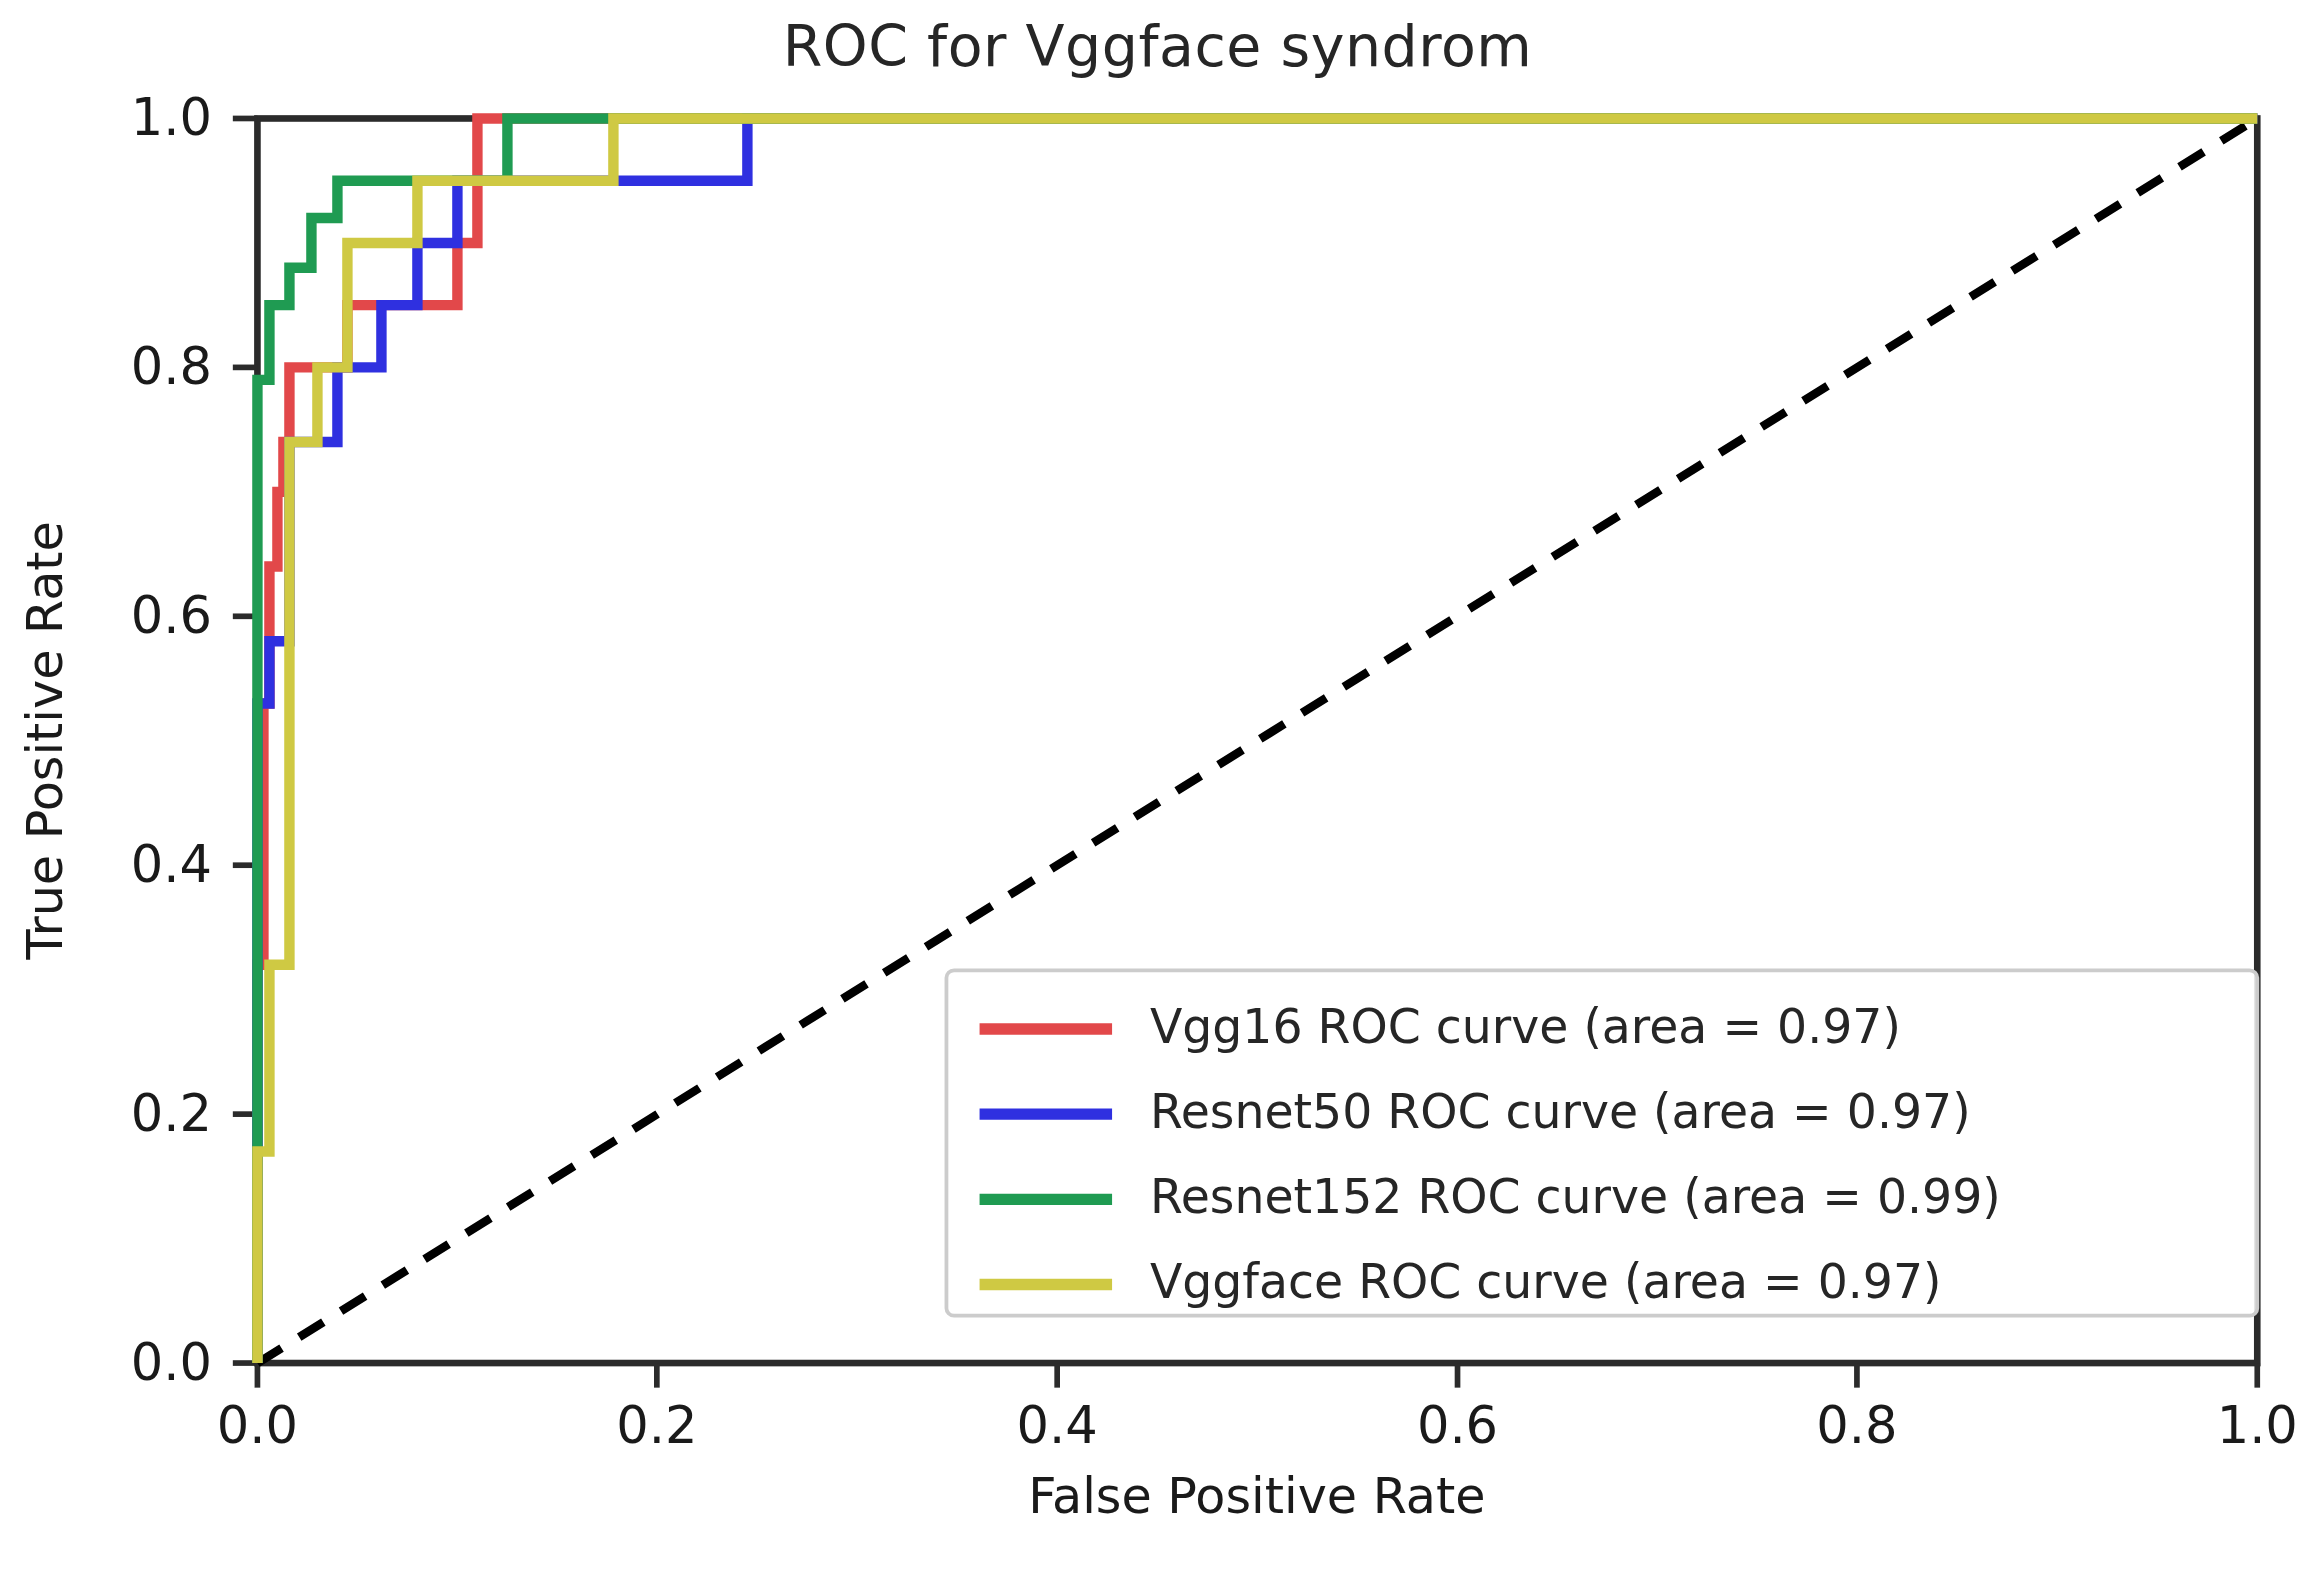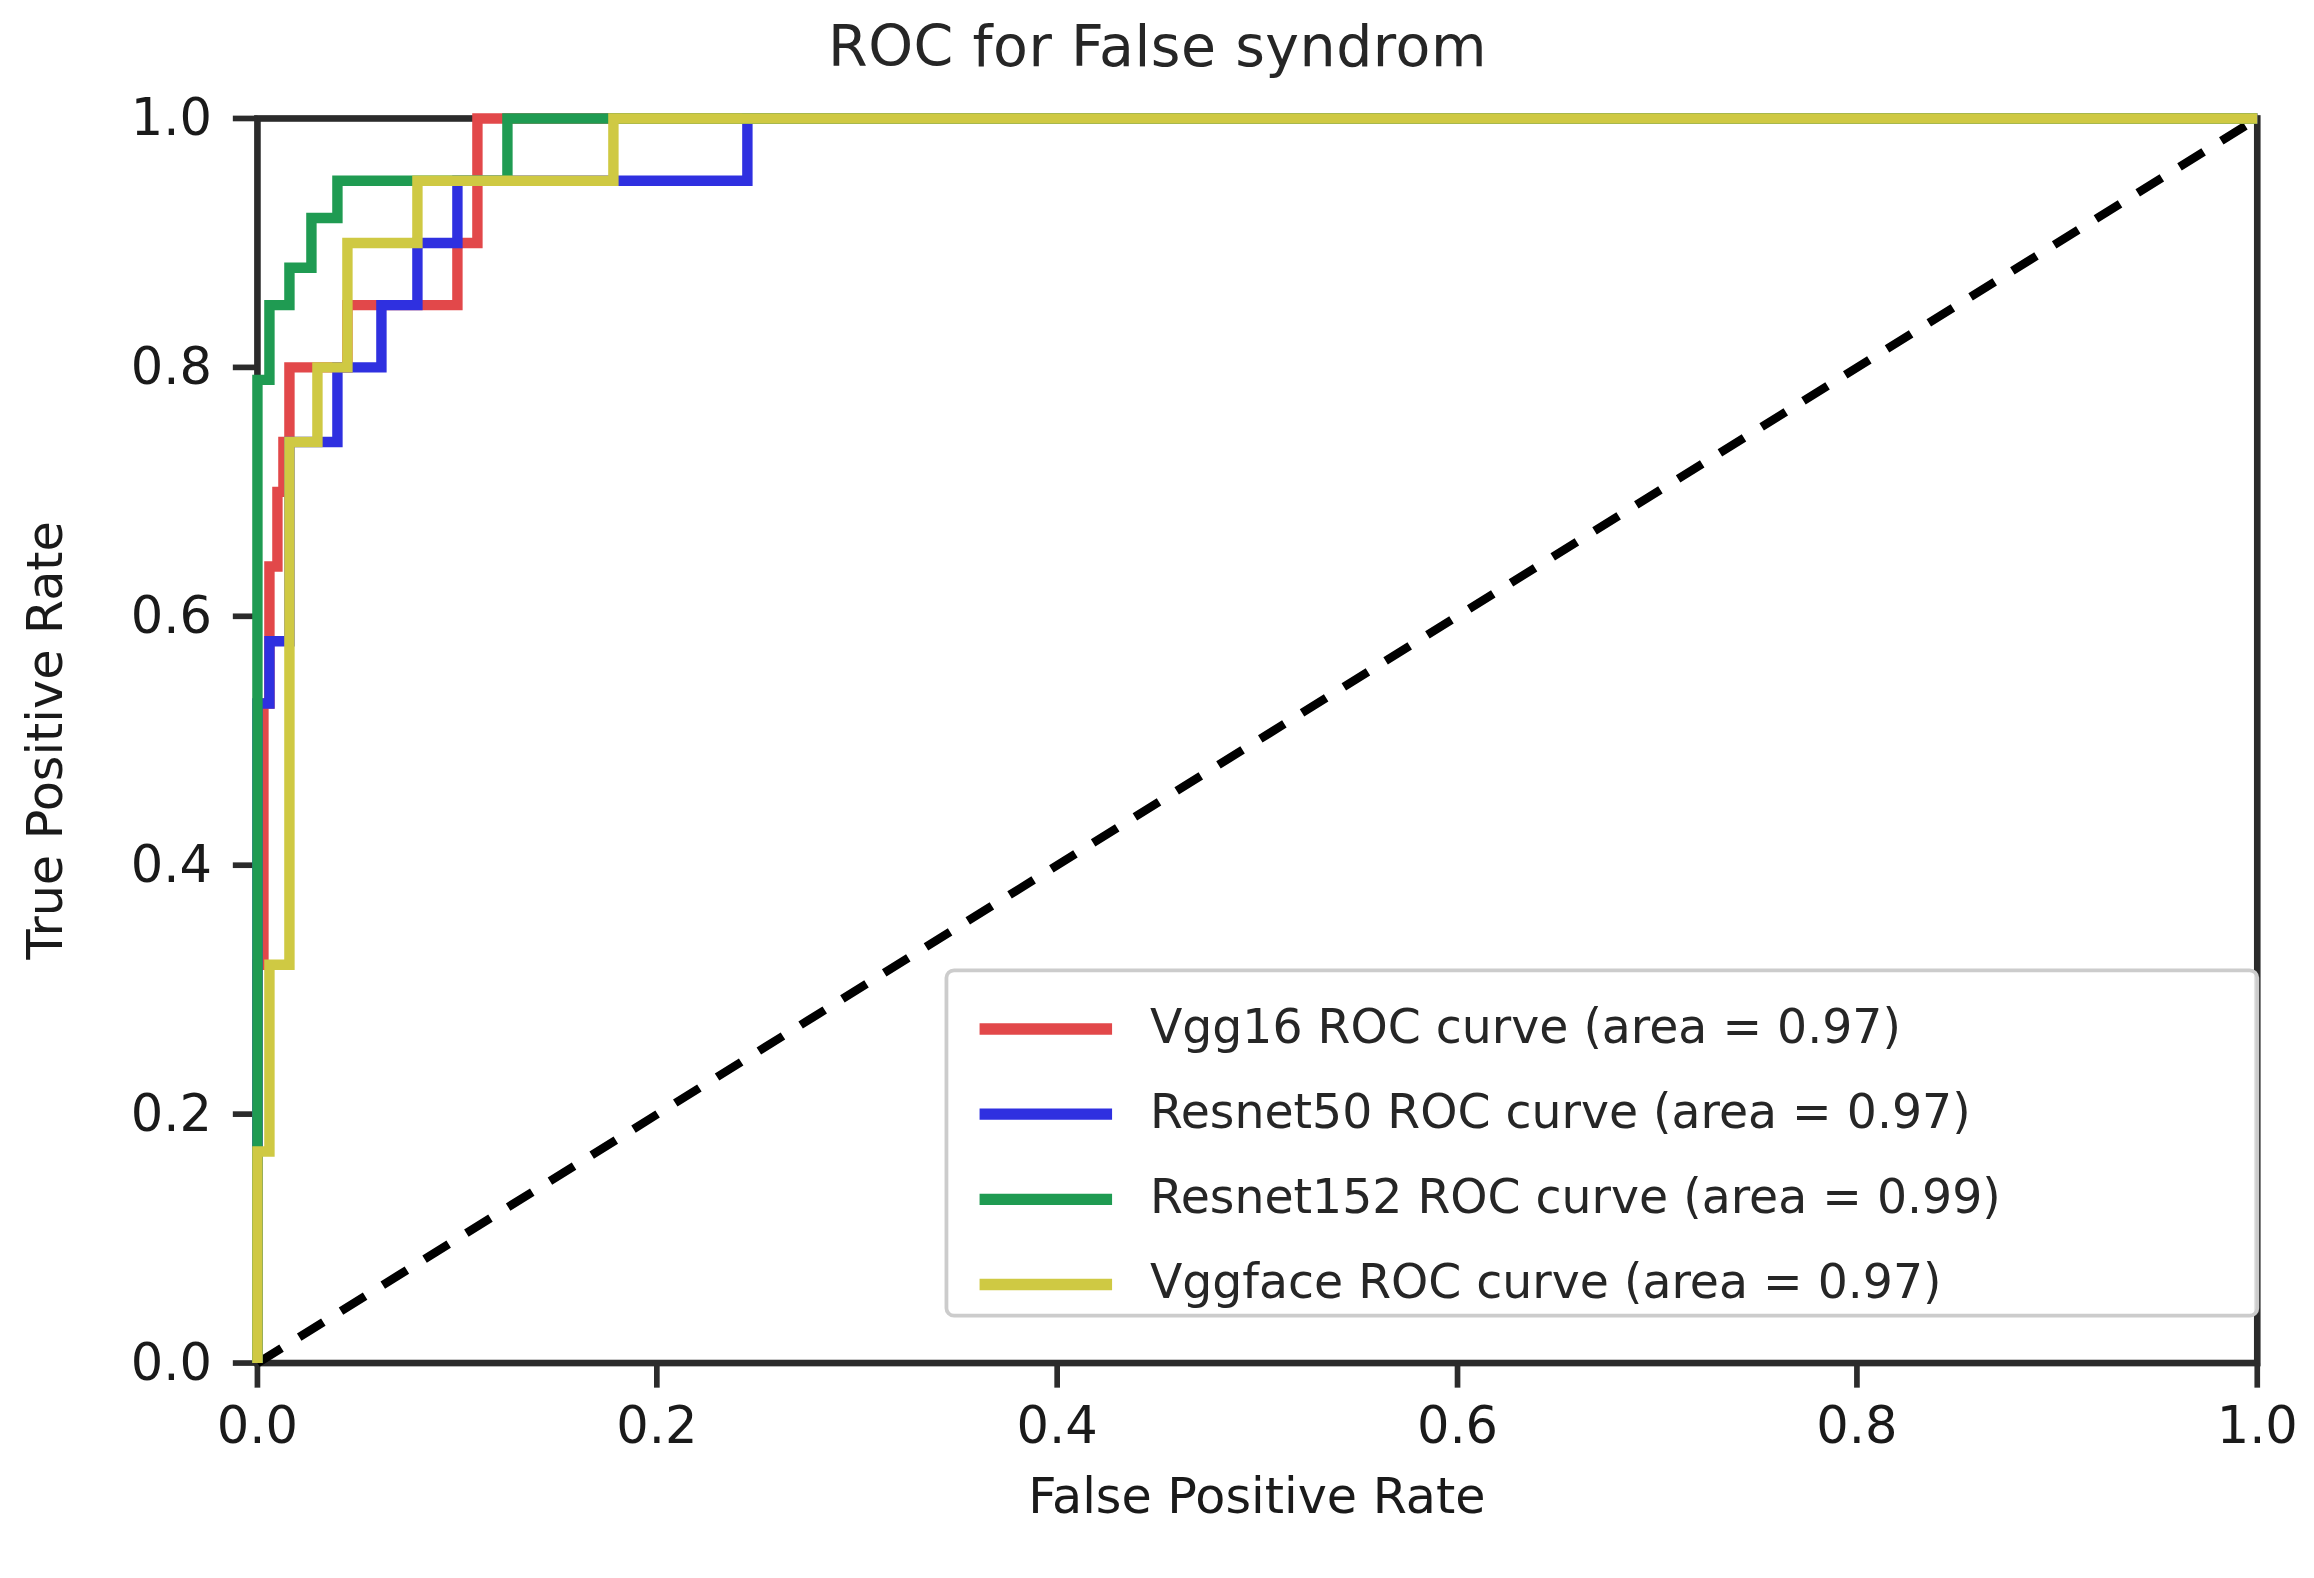--- a/index.html
+++ b/index.html
@@ -79,21 +79,21 @@
   }
   .legend-swatch {
     stroke-width: 12;
   }
 </style>
 </head>
 <body>
 
 <div id="figure">
 
-  <div id="chart-title">ROC for False syndrom</div>
+  <div id="chart-title">ROC for Vggface syndrom</div>
 
   <svg id="plot-svg" width="2315" height="1579" viewBox="0 0 2446 1668">
 
     <rect x="272" y="125" width="2113" height="1315" class="frame-line"></rect>
 
     <g>
       <line class="tick-mark" x1="272" y1="1440" x2="272" y2="1466"></line>
       <line class="tick-mark" x1="694" y1="1440" x2="694" y2="1466"></line>
       <line class="tick-mark" x1="1117" y1="1440" x2="1117" y2="1466"></line>
       <line class="tick-mark" x1="1540" y1="1440" x2="1540" y2="1466"></line>

